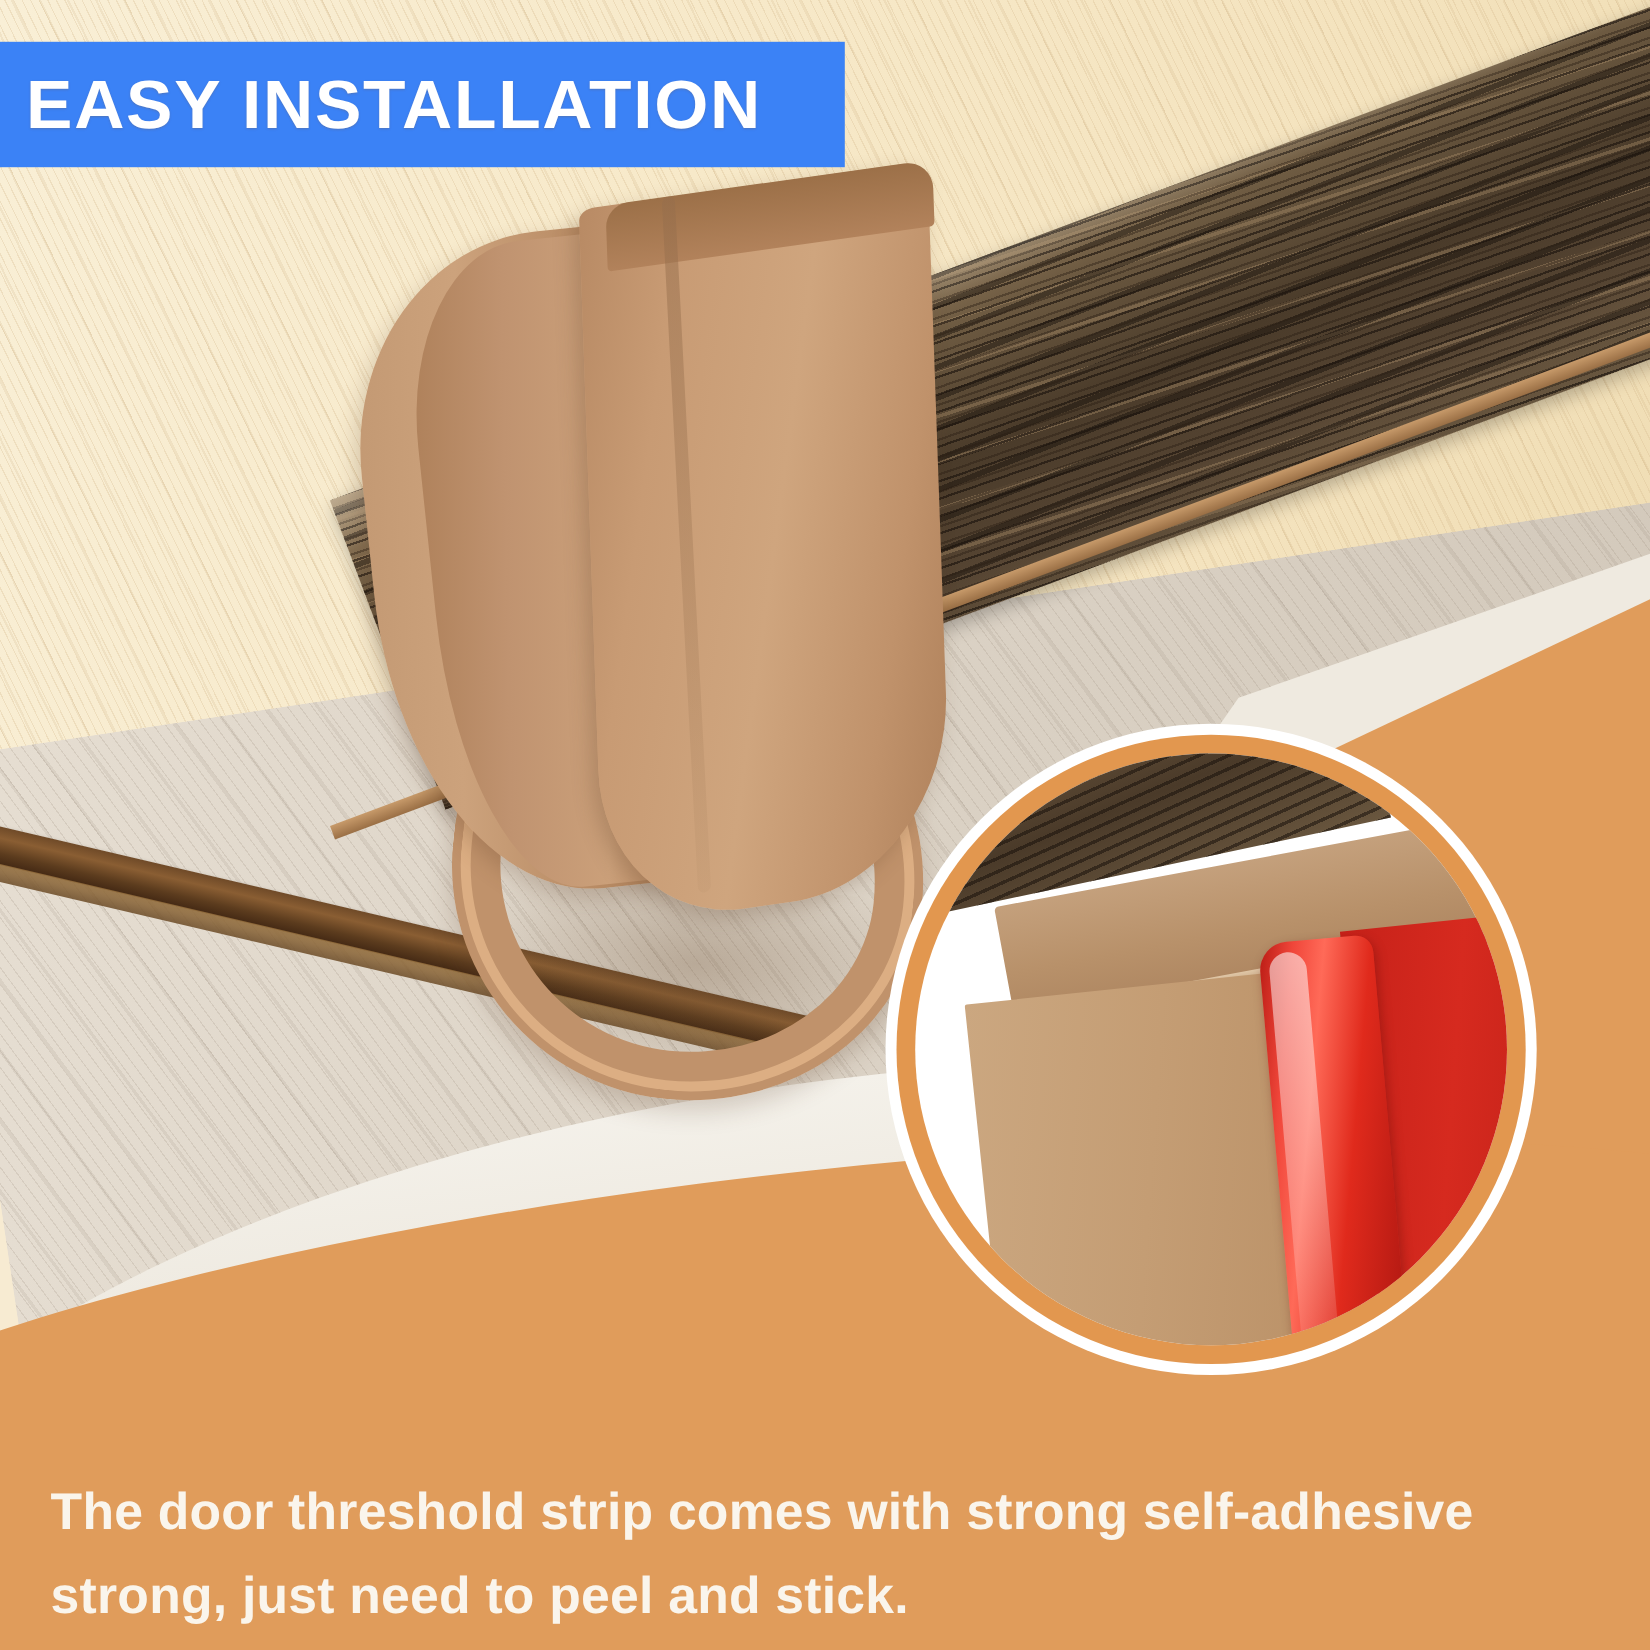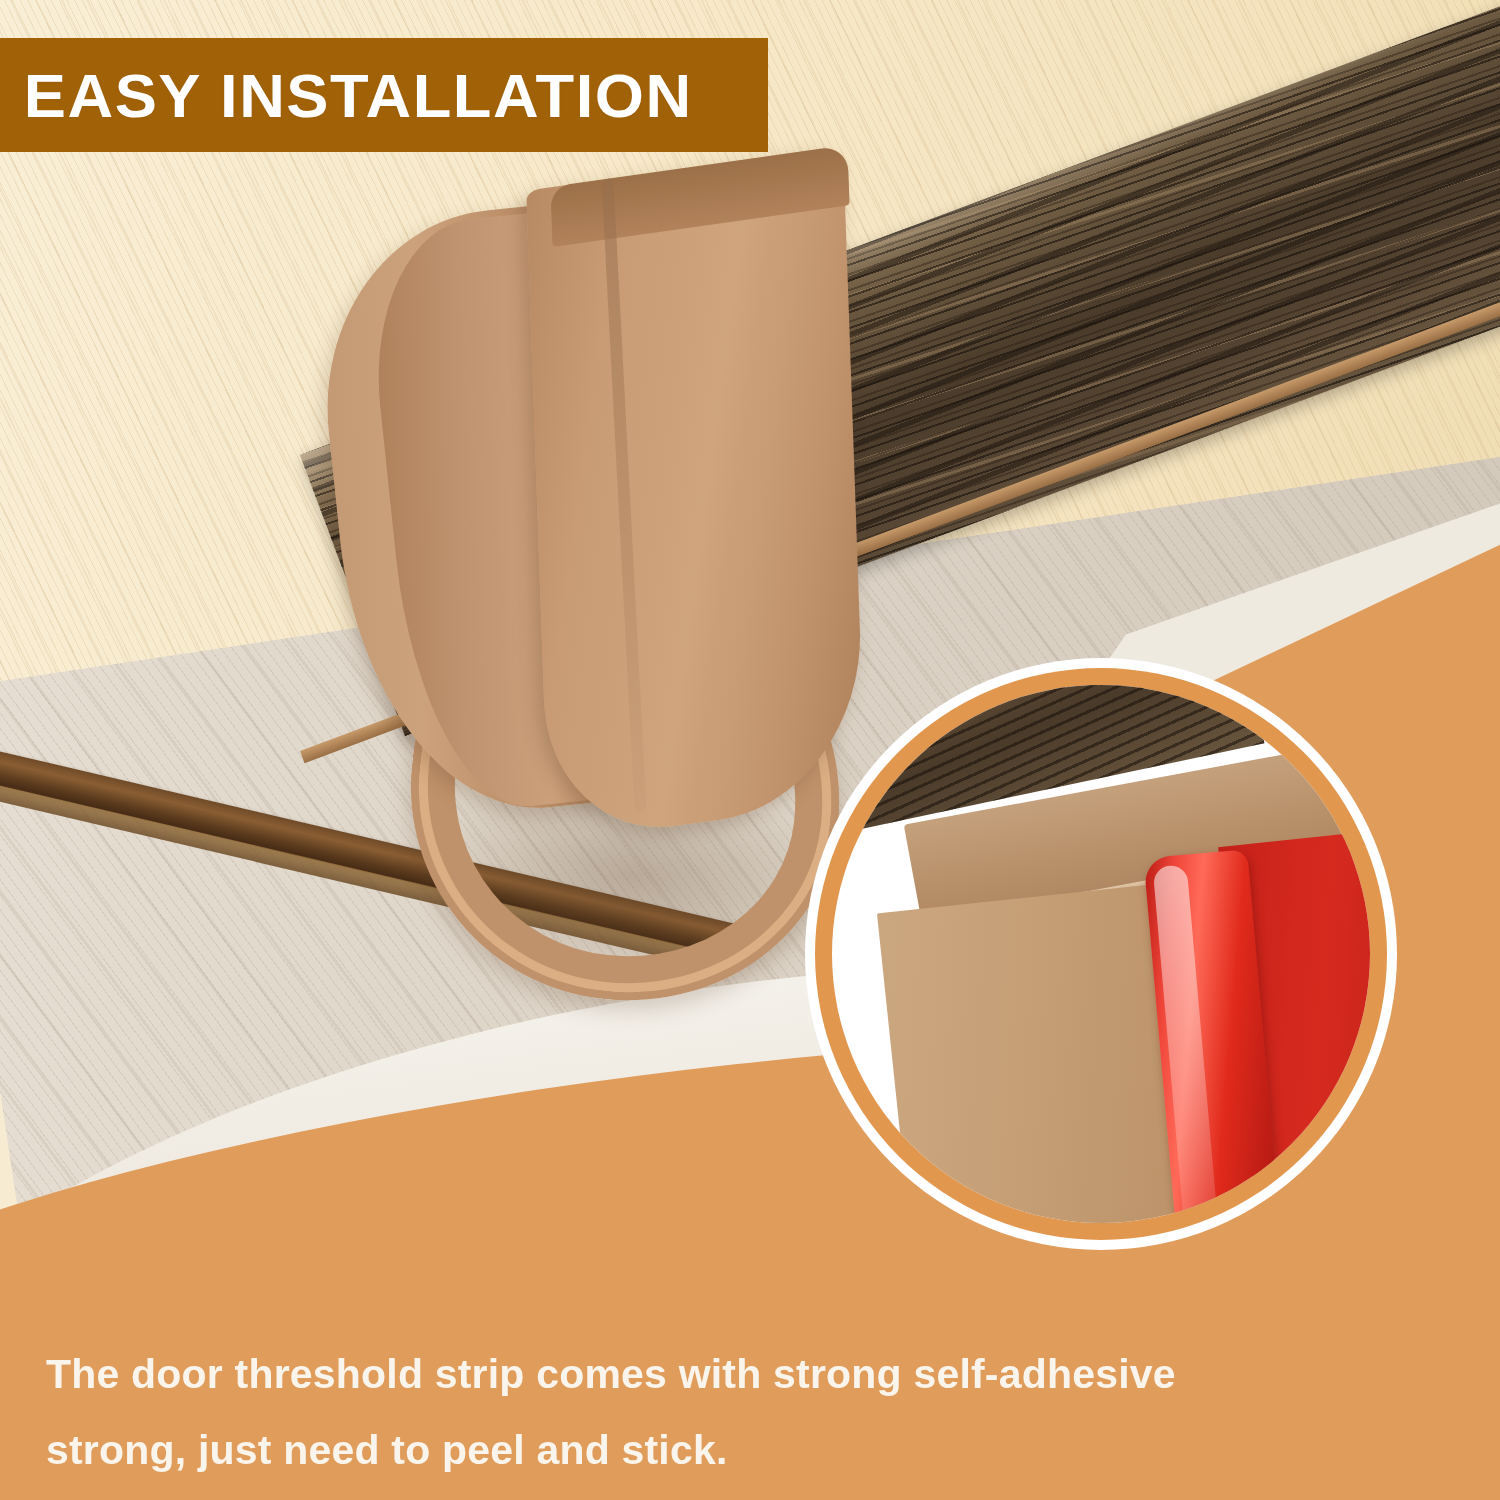--- a/index.html
+++ b/index.html
@@ -234,40 +234,40 @@
     position:absolute; left:-60px; top:-60px; width:480px; height:170px;
     background:
       repeating-linear-gradient(-12deg, rgba(25,17,11,.55) 0 3px, rgba(255,255,255,0) 3px 11px),
       linear-gradient(170deg,#7A6348 0%,#4A3A29 60%,#6A573F 100%);
     transform:rotate(-12deg);
   }
 
   
   .banner {
     position:absolute; left:0; top:38px; width:768px; height:114px;
-    background:#a16207;
+    background:#3b82f6;
     display:flex; align-items:center;
   }
   .banner-title {
     color:#FFFFFF;
     font-size:62px;
     font-weight:bold;
     letter-spacing:1.5px;
     padding-left:30px;
     transform:scaleX(1.02);
     text-shadow:0 1px 2px rgba(140,80,25,.25);
     white-space:nowrap;
     font-family:"Liberation Sans", sans-serif;
   }
 
   
   .caption {
     position:absolute; left:46px; top:1336px; width:1420px;
     color:#FAF5EC;
-    font-size:41px;
+    font-size:47px;
     font-weight:bold;
     line-height:76px;
     letter-spacing:.2px;
     font-family:"Liberation Sans", sans-serif;
   }
   .caption-line { display:block; white-space:nowrap; }
 </style>
 </head>
 <body>
 

